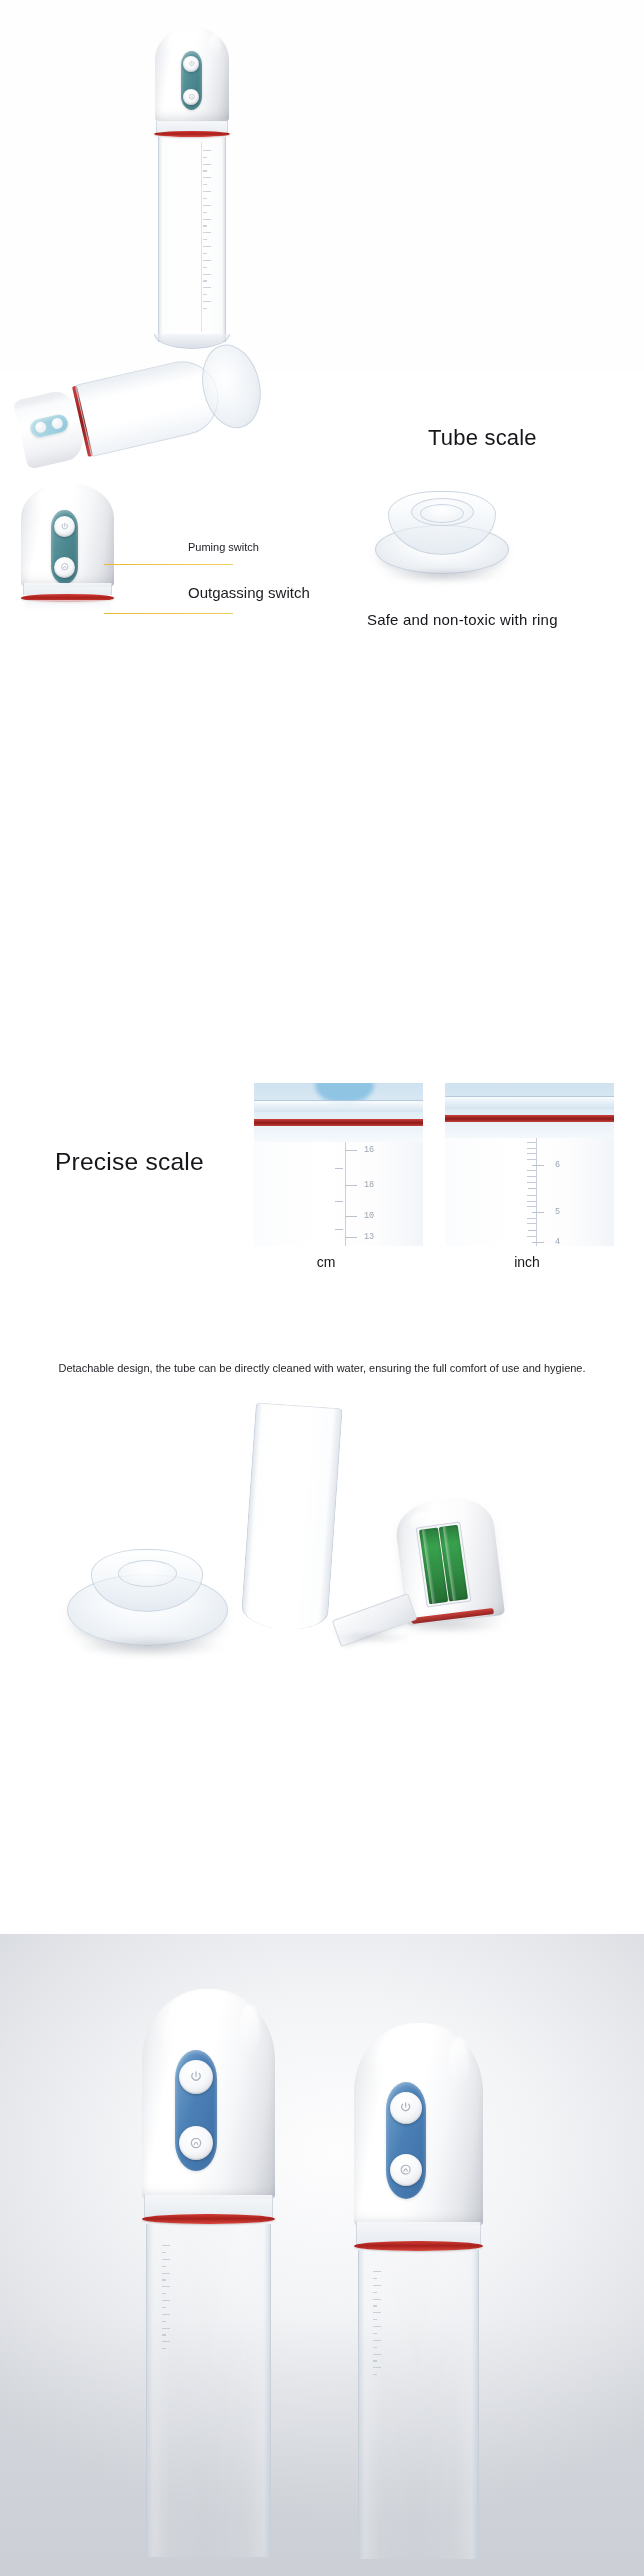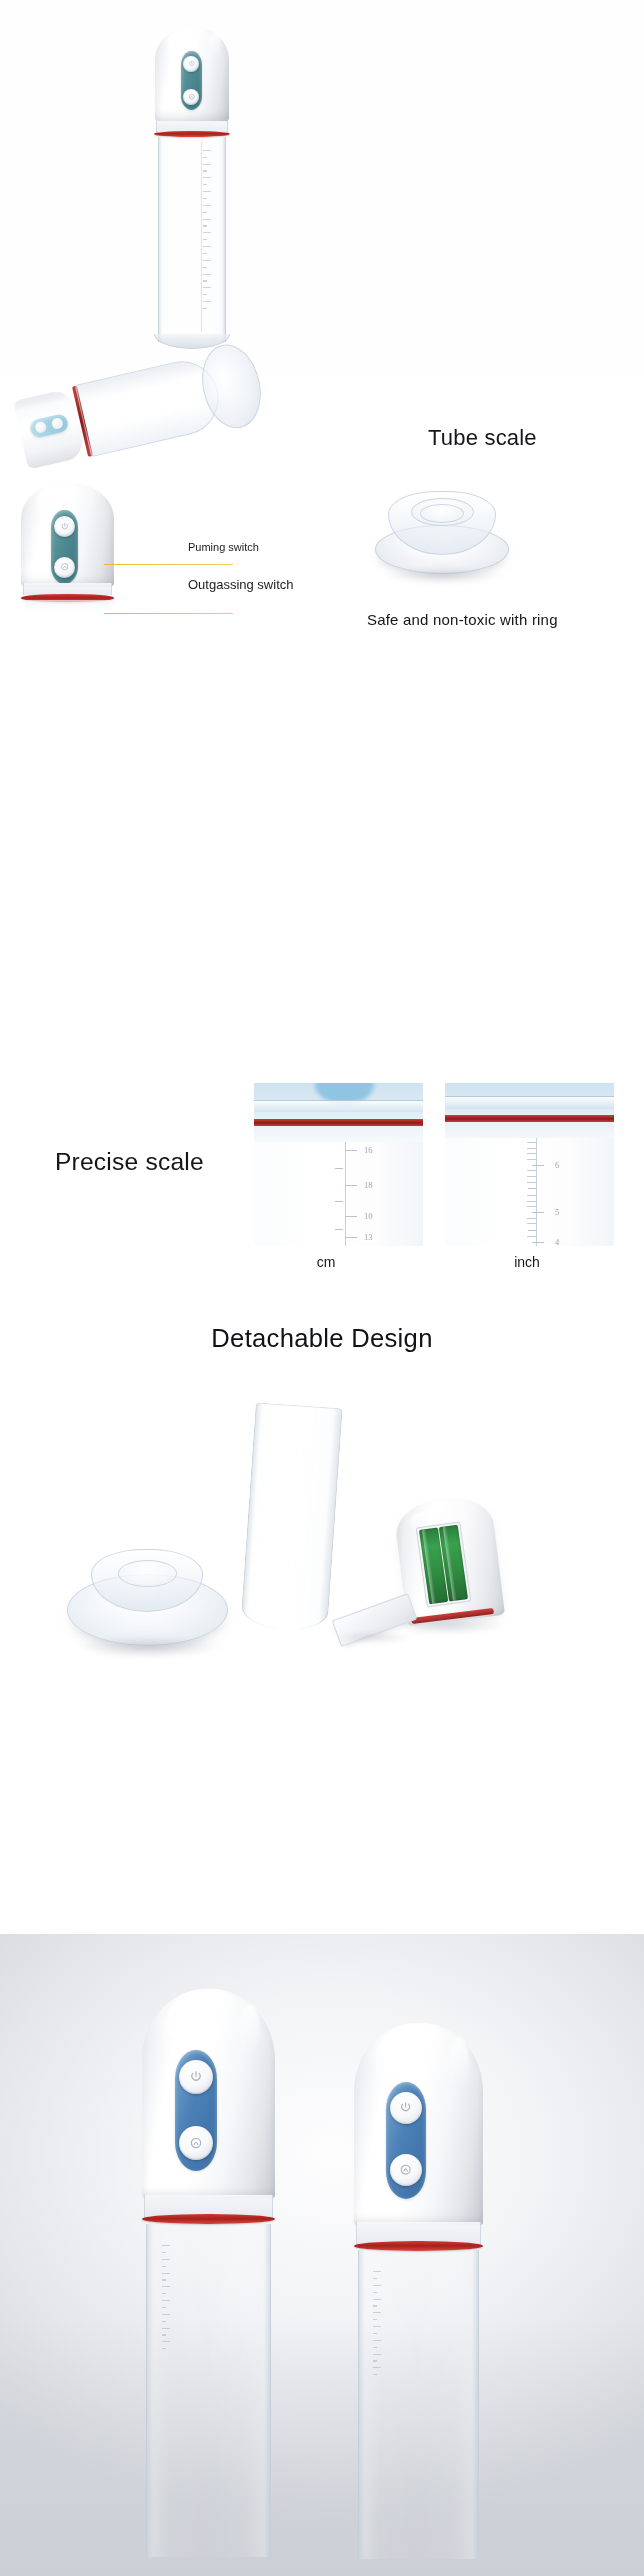--- a/index.html
+++ b/index.html
@@ -162,21 +162,21 @@
     position:absolute; left:0; right:0; bottom:0;
     background: linear-gradient(90deg,#fbfcfd 0%,#ffffff 40%,#fdfdfe 72%,#f2f5f8 100%);
   }
   .ruler-axis { position:absolute; width:0.9px; background: rgba(170,182,196,.65); }
   .rt { position:absolute; height:1.4px; background:#b9c3cf; }
   .rt.maj { width: 12.3px; }
   .rt.min { width: 7.6px; }
   .rt.tiny { width: 8.5px; background:#c3ccd7; }
   .rl {
     position:absolute; color:#9aa4b0; font-size:8.5px;
-    font-family:Liberation Serif, serif; line-height:1;
+    font-family:Liberation Mono, monospace; line-height:1;
   }
   .unit {
     position:absolute; color:#16171b; font-size:14px;
     font-family:"Liberation Sans", sans-serif; text-align:center;
   }
 
   
   #detach { top: 1307px; height: 627px; }
 
   .h-title {
@@ -358,21 +358,21 @@
       <div class="collar" style="left:7.6px; top:100px; width:89px; height:12.3px;"></div>
       <div class="sealring" style="left:5.7px; top:111px; width:93px; height:7.6px;"></div>
       <div style="position:absolute; left:9.5px; top:117px; width:85px; height:11.4px;
                   background: linear-gradient(180deg, rgba(240,243,247,.75), rgba(255,255,255,0));"></div>
     </div>
 
     <div class="leader" style="left:104px; top:193px; width:129px;"></div>
     <div class="label-sm" style="left:188px; top:170px; font-size:11px;">Puming switch</div>
 
     <div class="leader" style="left:104px; top:242px; width:129px;"></div>
-    <div class="label-sm" style="left:188px; top:206px; font-size:13px;">Outgassing switch</div>
+    <div class="label-sm" style="left:188px; top:213px; font-size:15px;">Outgassing switch</div>
 
     <div style="position:absolute; left:375px; top:114px; width:134px; height:98px;">
       <div class="flange" style="left:0; top:40px; width:134px; height:49px;"></div>
       <div style="position:absolute; left:13.3px; top:5.7px; width:108px; height:64px;
                   border-radius: 44% 44% 50% 50% / 36% 36% 64% 64%;
                   background: linear-gradient(180deg, rgba(255,255,255,.95) 0%, rgba(240,245,249,.62) 38%, rgba(214,224,234,.62) 100%);
                   border:1.2px solid rgba(198,208,220,.8);"></div>
       <div class="flange-inner" style="left:36px; top:13.3px; width:63px; height:28px;"></div>
       <div class="flange-inner" style="left:45px; top:19px; width:44px; height:19px;"></div>
       <div class="shadow-soft" style="left:7.6px; top:83px; width:121px; height:15px;"></div>
@@ -436,21 +436,21 @@
         <div class="rt tiny" style="left:82px; top:98px;"></div>
         <div class="rt maj" style="left:87px; top:104px;"></div>
         <div class="rl" style="left:110px; top:100px;">4</div>
       </div>
     </div>
     <div class="unit" style="left:494px; top:203px; width:66px;">inch</div>
   </div>
 
   <div class="section" id="detach">
 
-    <div class="h-title" style="top:17px;">Detachable Design</div>
+    <div class="h-sub" style="top:53px;">Detachable design, the tube can be directly cleaned with water, ensuring the full comfort of use and hygiene.</div>
 
     <div style="position:absolute; left:59px; top:98px; width:527px; height:284px;">
 
       <div style="position:absolute; left:189px; top:0; width:87px; height:224px;
                   transform: rotate(4deg);
                   border-radius: 5.7px 5.7px 46% 46% / 3.8px 3.8px 9% 9%;
                   background: linear-gradient(90deg, rgba(202,211,221,.55) 0%, rgba(250,252,253,.3) 7%,
                               rgba(255,255,255,.05) 26%, rgba(255,255,255,.03) 62%,
                               rgba(243,247,250,.3) 90%, rgba(200,209,220,.55) 100%);
                   border-left:1.3px solid rgba(198,207,218,.85);

